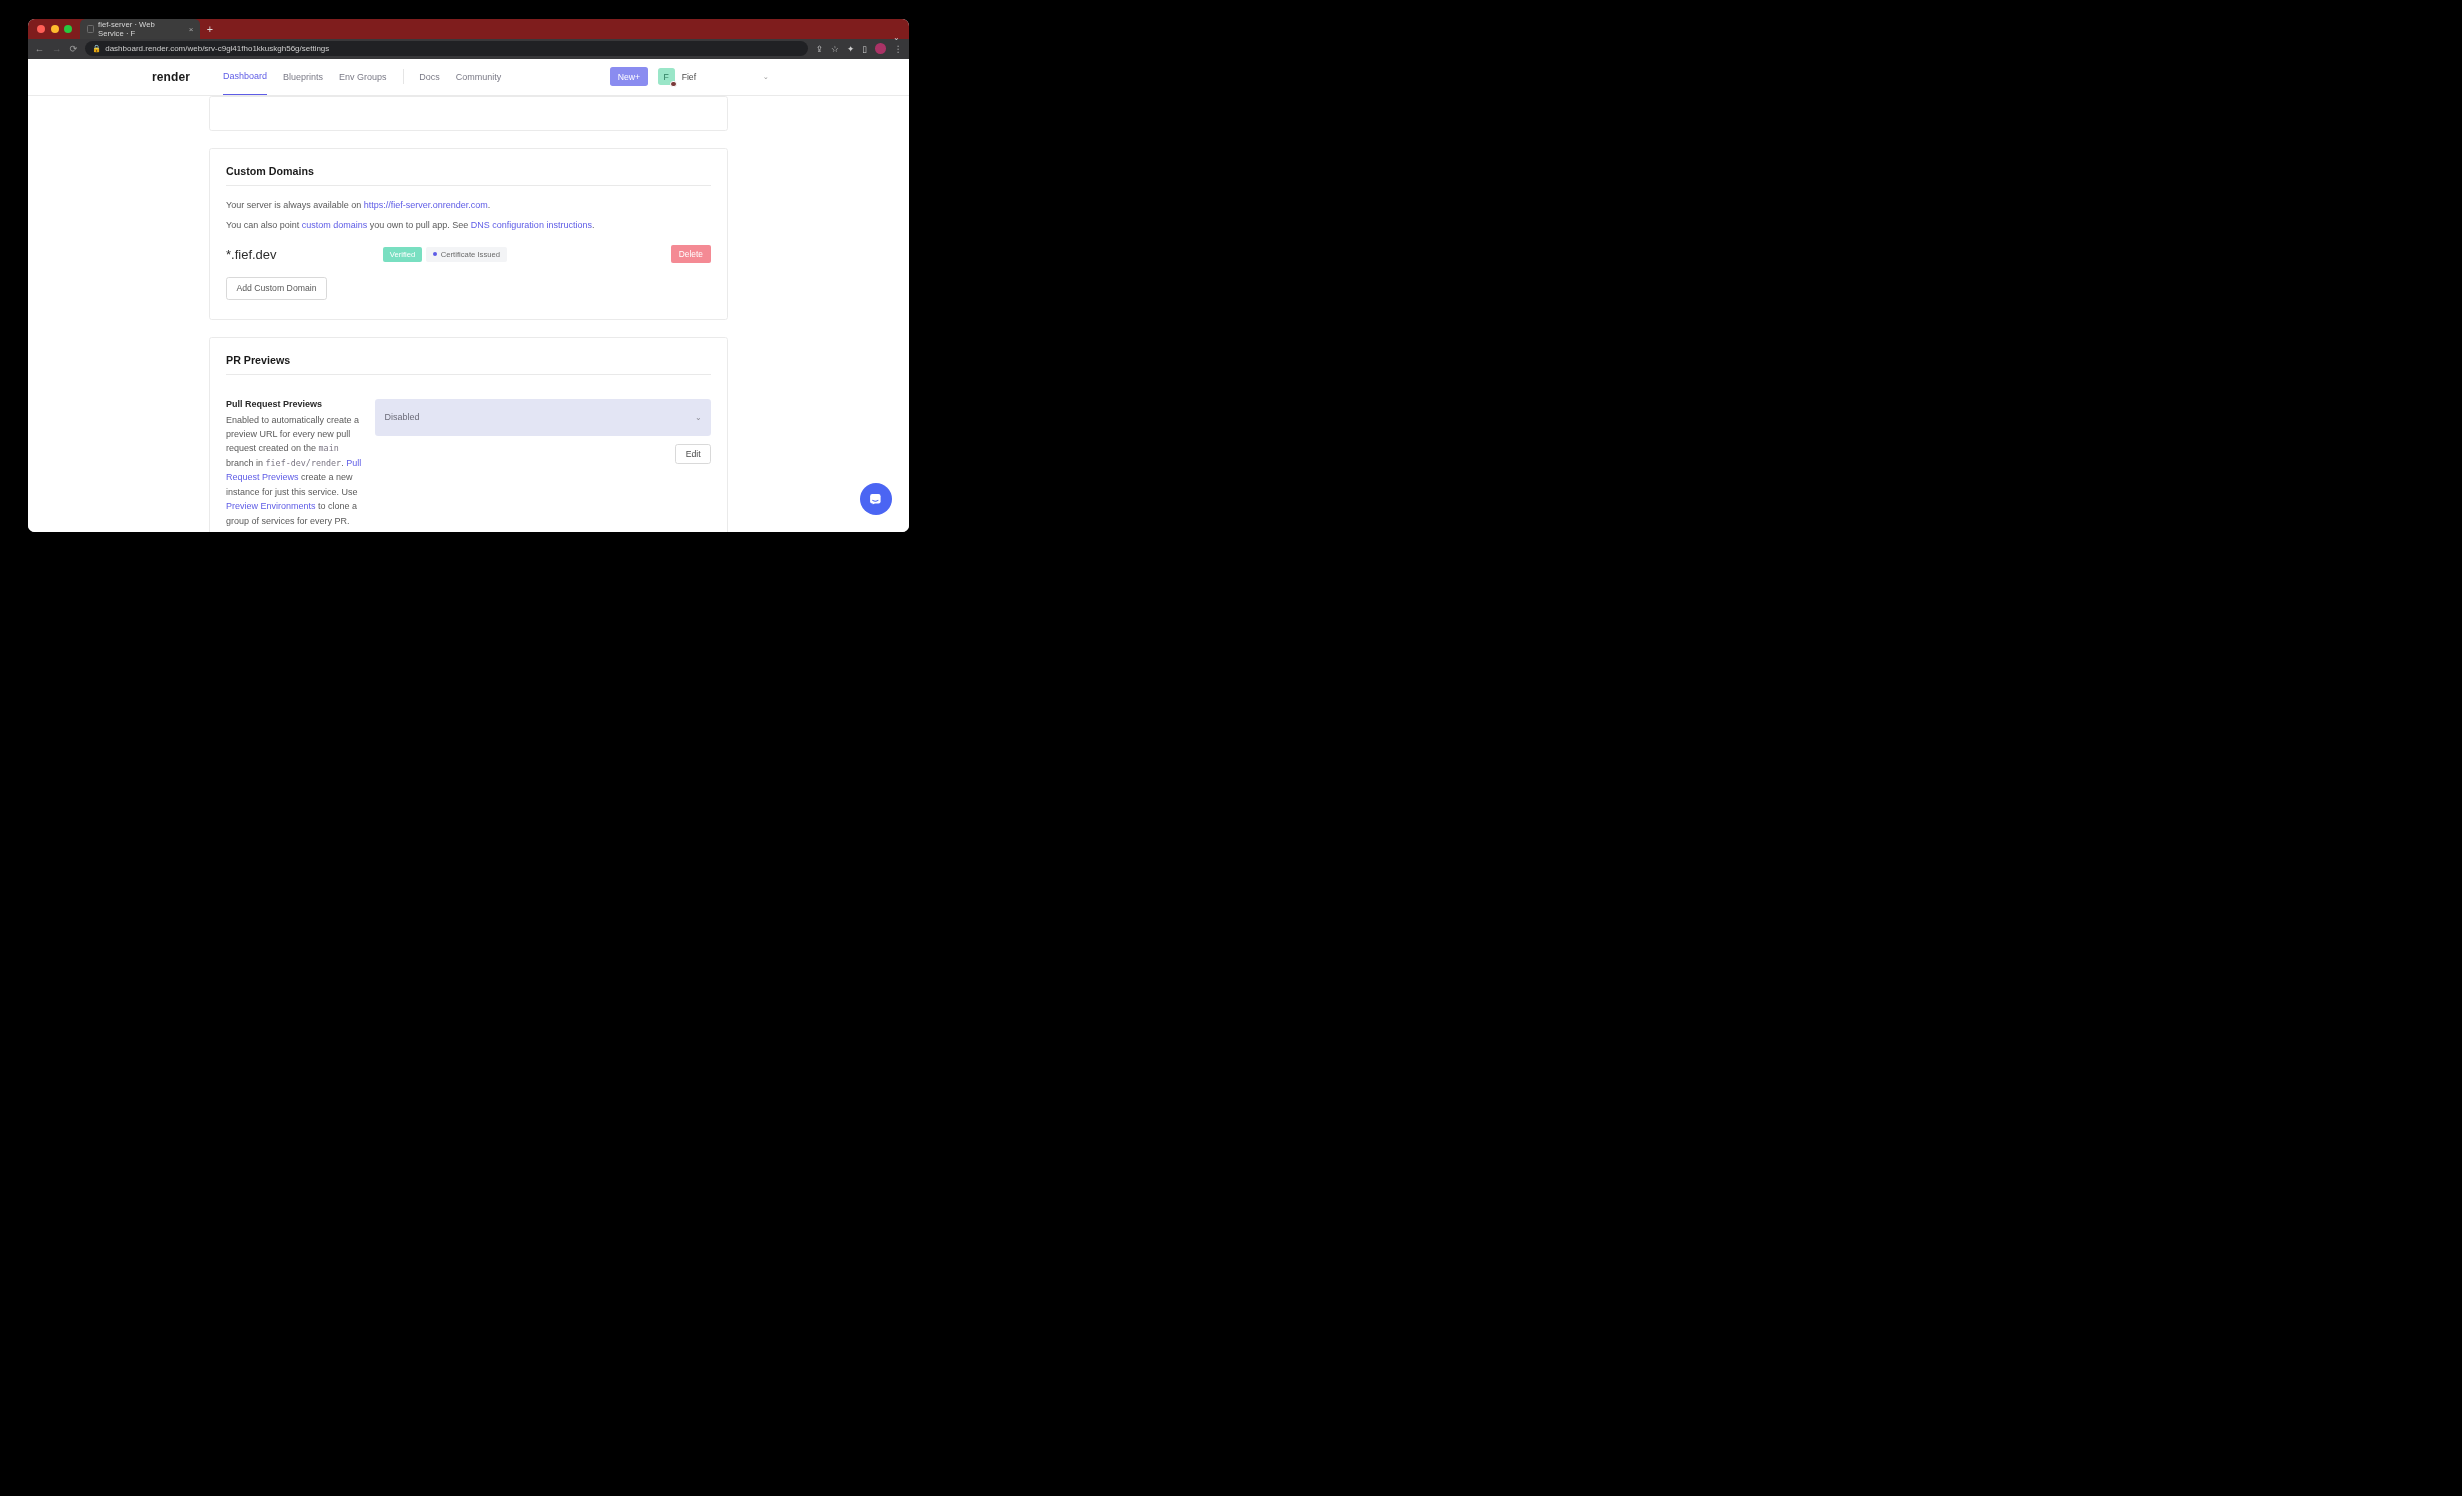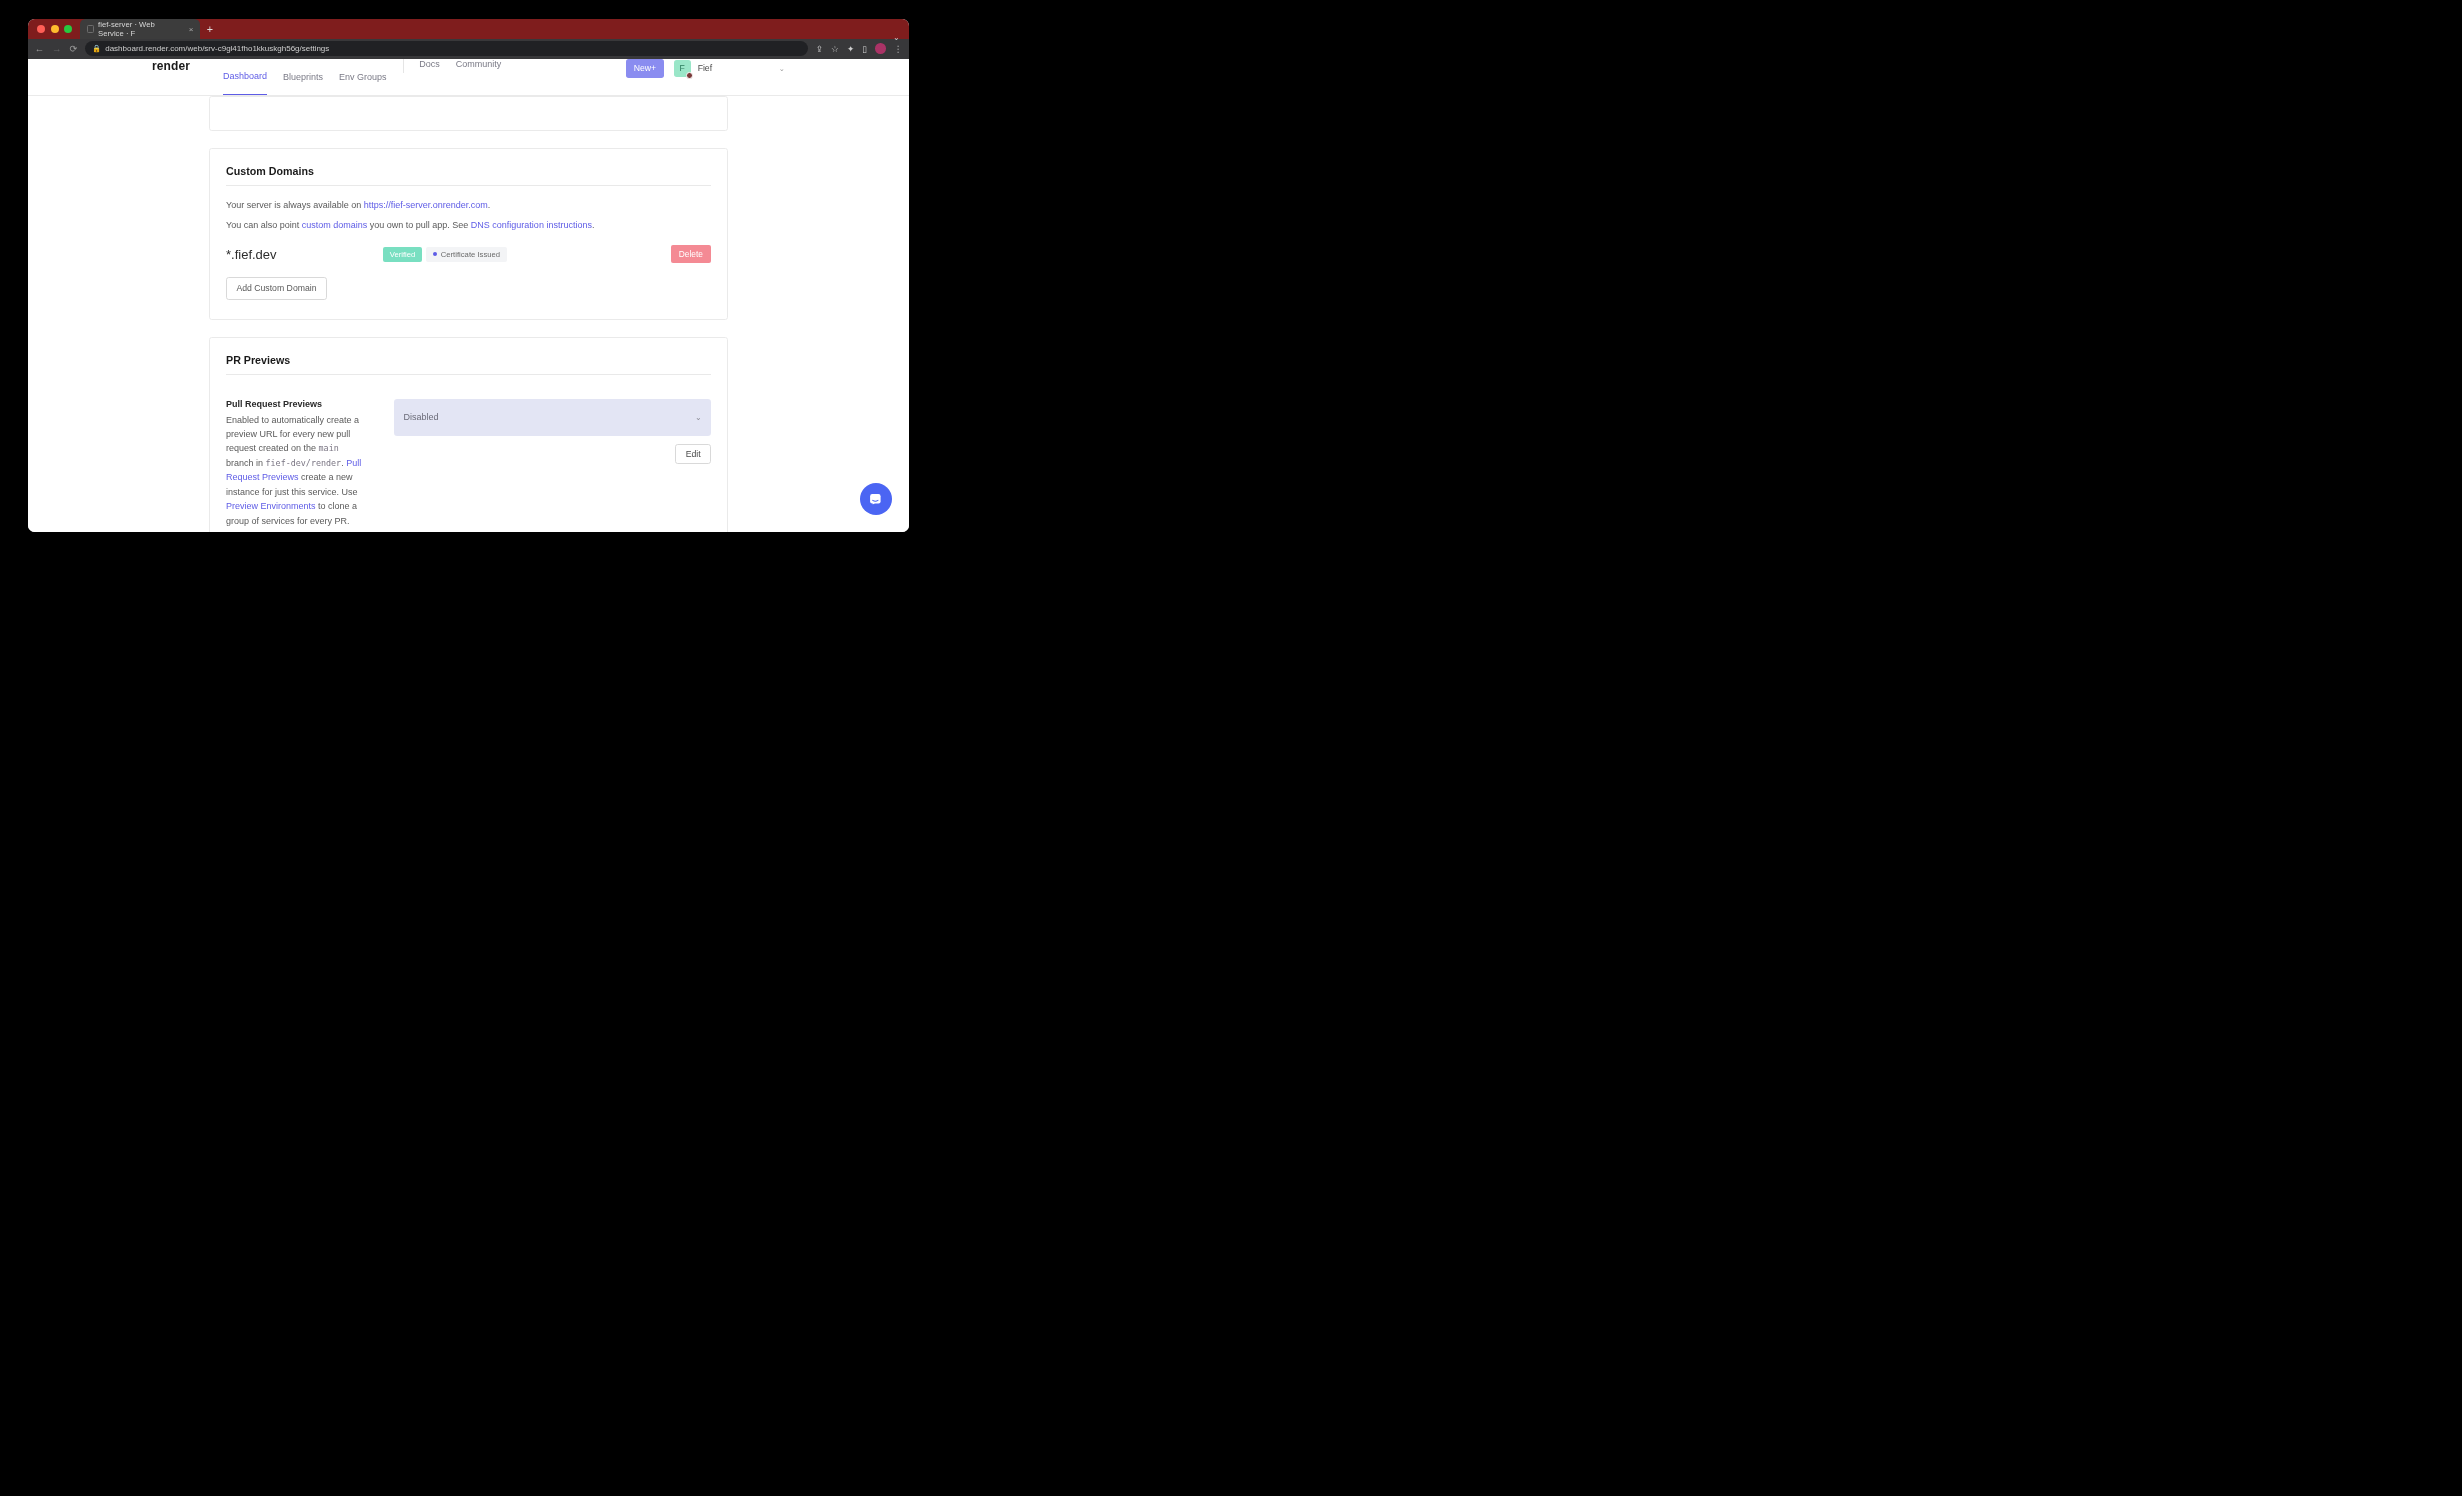--- a/index.html
+++ b/index.html
@@ -48,21 +48,21 @@
     gap:4px;
   }
   .addr .lock { font-size:7.4px; color:#bdbdbd; }
   .right-icons { display:flex; align-items:center; gap:8px; color:#cfcfcf; font-size:8.7px; }
   .right-icons .avatar-dot { width:10.7px;height:10.7px;border-radius:50%;background:#a36;}
 
   
   .app { background:#fff; height: calc(100% - 39px); position:relative; }
   .app-header {
     height:37px; border-bottom:0.7px solid #eaeaea;
-    display:flex; align-items:flex-start; padding:0 0 0 124px;
+    display:flex; align-items:center; padding:0 16px 0 124px;
   }
   .logo { font-weight:600; font-size:12px; letter-spacing:0.1px; color:#1a1a1a; }
   .mainnav { display:flex; gap:16px; margin-left:33px; height:100%; align-items:center; font-size:9px; }
   .mainnav .navitem { color:#7a7a86; height:100%; display:flex; align-items:center; }
   .mainnav .navitem.active { color:#5e5ce6; border-bottom:1.3px solid #5e5ce6; }
   .pipe { width:0.7px; height:14.7px; background:#e5e5e5; }
   .mainnav2 { display:flex; gap:16px; margin-left:16px; font-size:9px; color:#7a7a86; }
   .hdr-right { margin-left:auto; margin-right:124px; display:flex; align-items:center; gap:9.4px; }
   .new-btn {
     background:#8a8cf0; color:#fff; border:none; border-radius:2.7px;
@@ -101,21 +101,21 @@
   }
   .badge.cert::before { content:""; width:4px;height:4px;border-radius:50%;background:#5e5ce6; display:inline-block;}
   .delete-btn {
     margin-left:auto; background:#f48a94; color:#fff; border:none;
     border-radius:2px; padding:4px 8px; font-size:8.4px;
   }
   .add-domain-btn {
     margin-top:13.4px; border:0.7px solid #d9d9d9; background:#fff; color:#5a5a5a;
     font-size:8.7px; padding:5.4px 9.4px; border-radius:2.7px;
   }
-  .prp-row { display:flex; gap:27px;margin-top:24px; }
+  .prp-row { display:flex; gap:8px;margin-top:24px; }
   .prp-left { width:141px; }
   .prp-left .subhdr { font-size:9px; font-weight:600; color:#2a2a2a; margin-bottom:4px;}
   .prp-left p { font-size:9px; color:#5a5a5a; line-height:1.6;}
   code.inline { font-family:ui-monospace,Menlo,monospace; font-size:8.4px; color:#7a7583;}
   .prp-right { flex:1; }
   .select-box {
     background:#e3e5f4; border-radius:3.3px; height:37px;
     display:flex; align-items:center; padding:0 9.4px; color:#6b6b78;
     font-size:9px; position:relative;
   }

